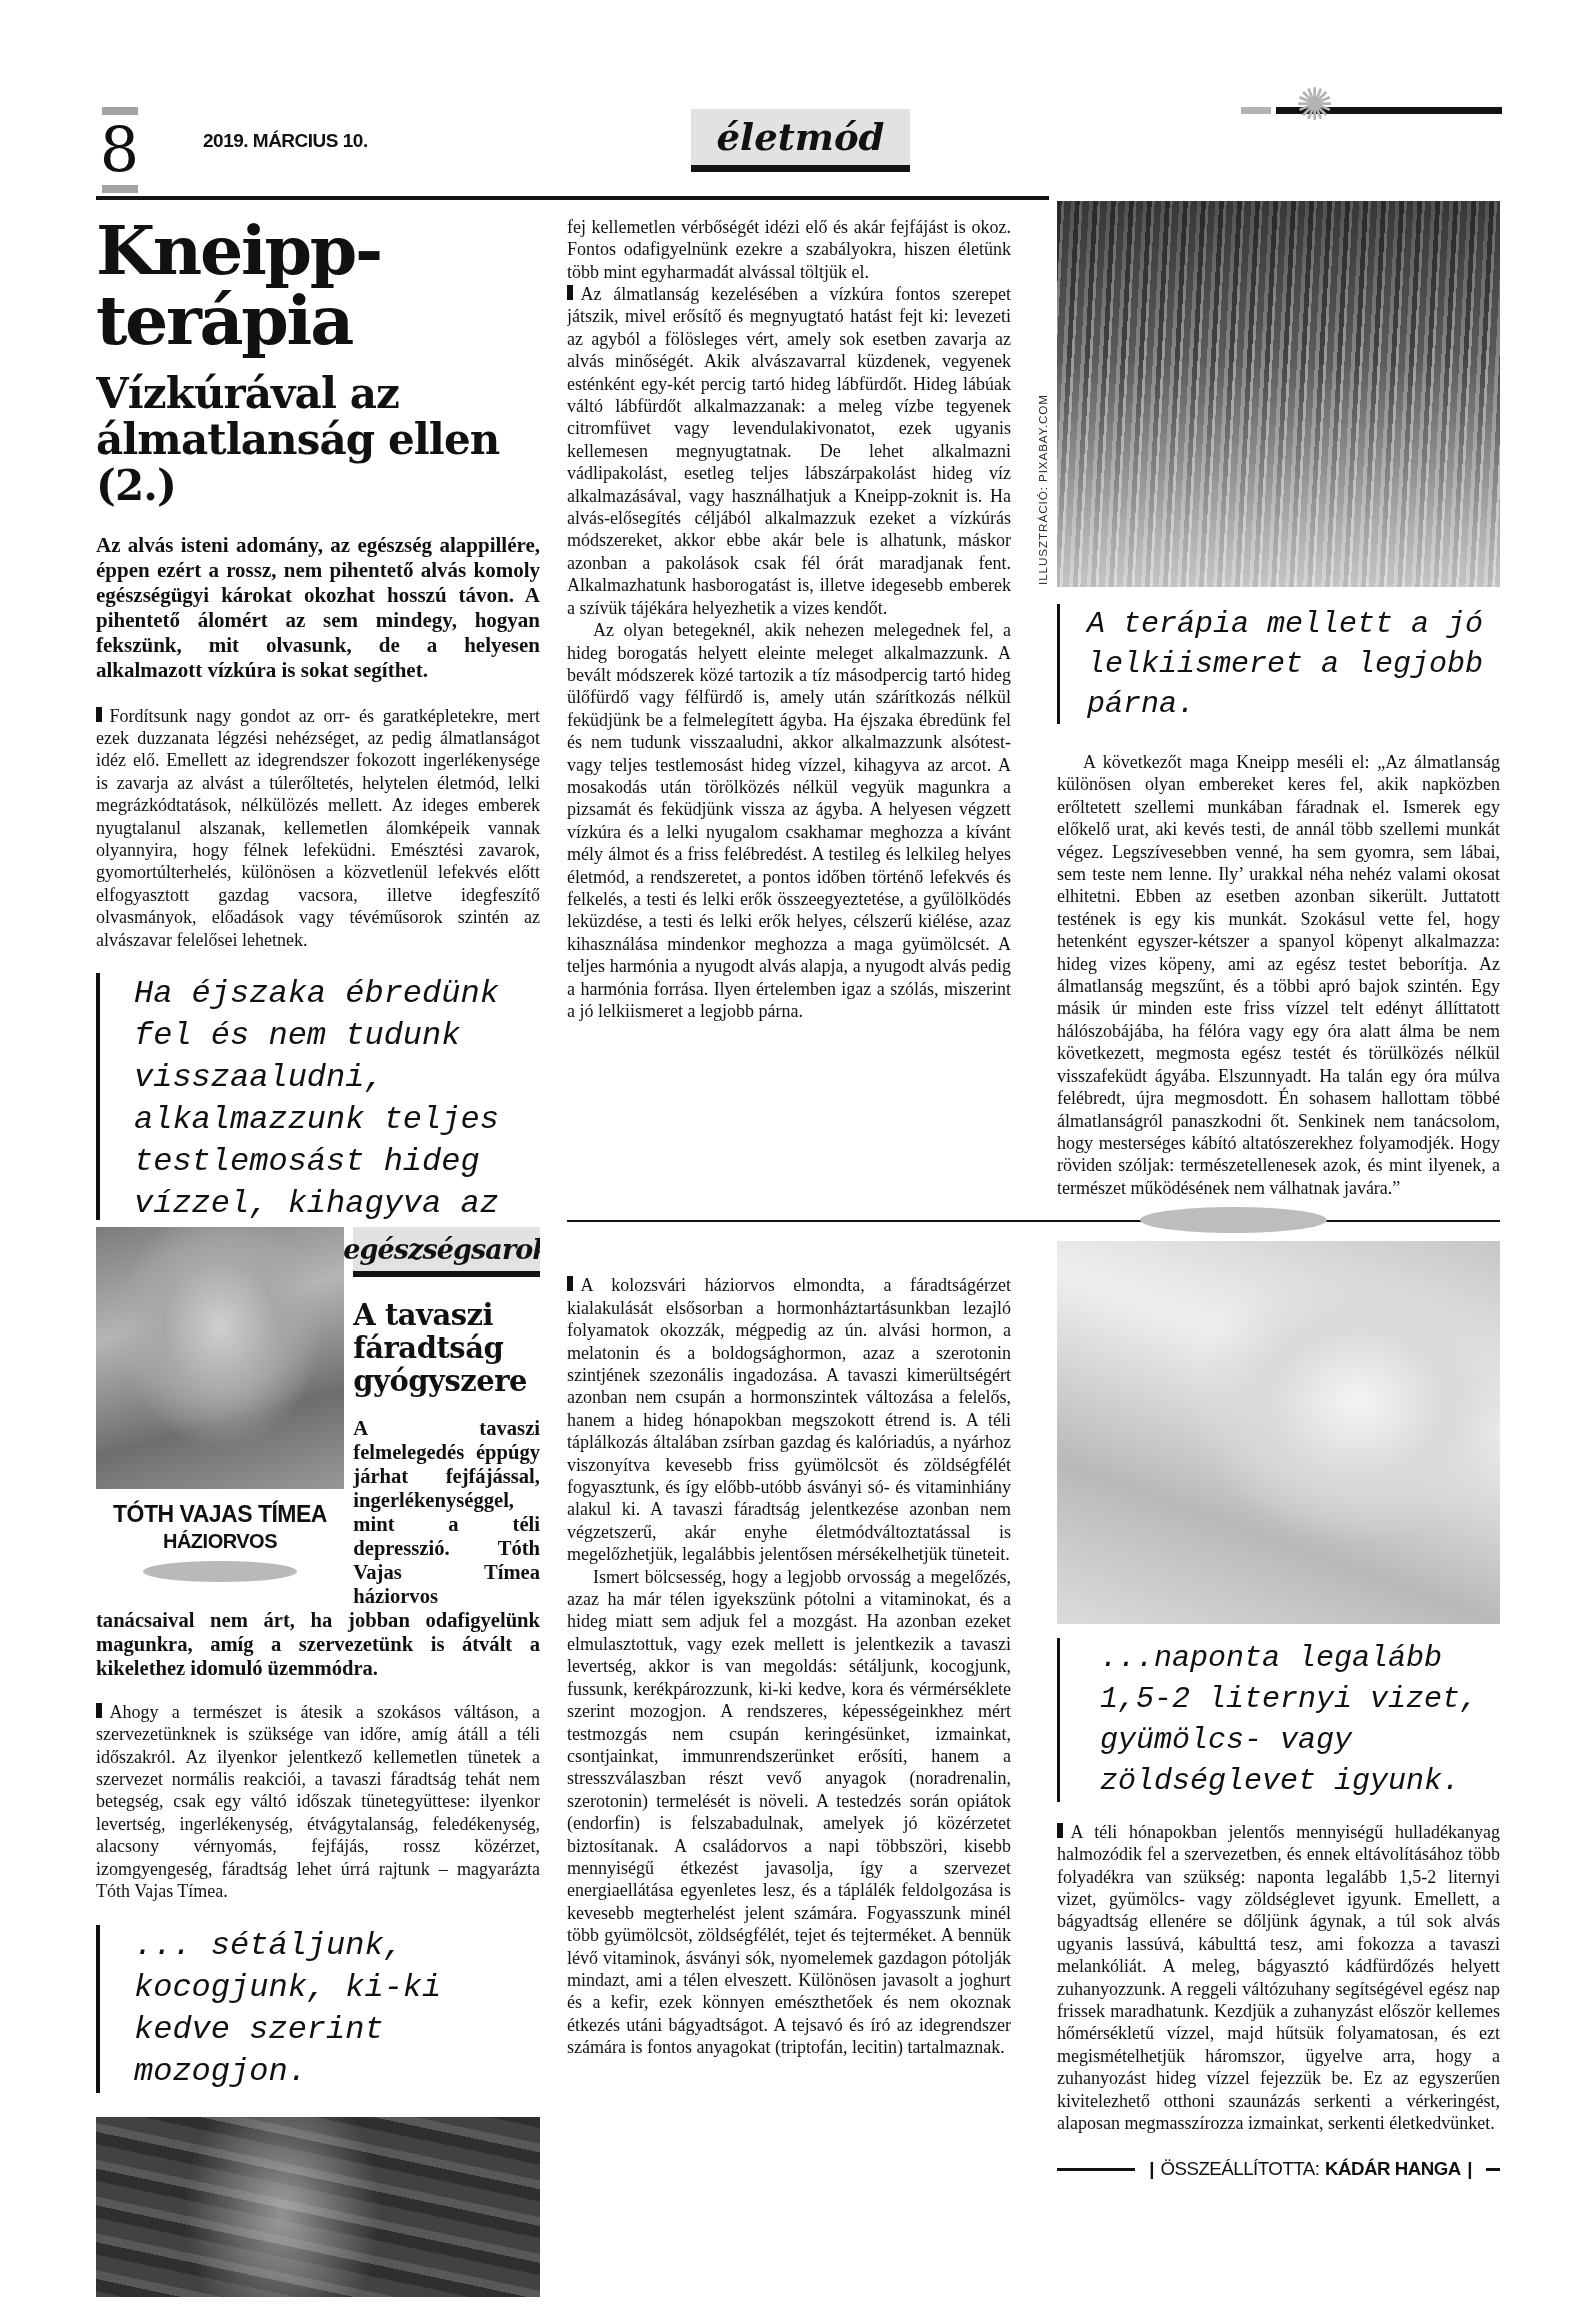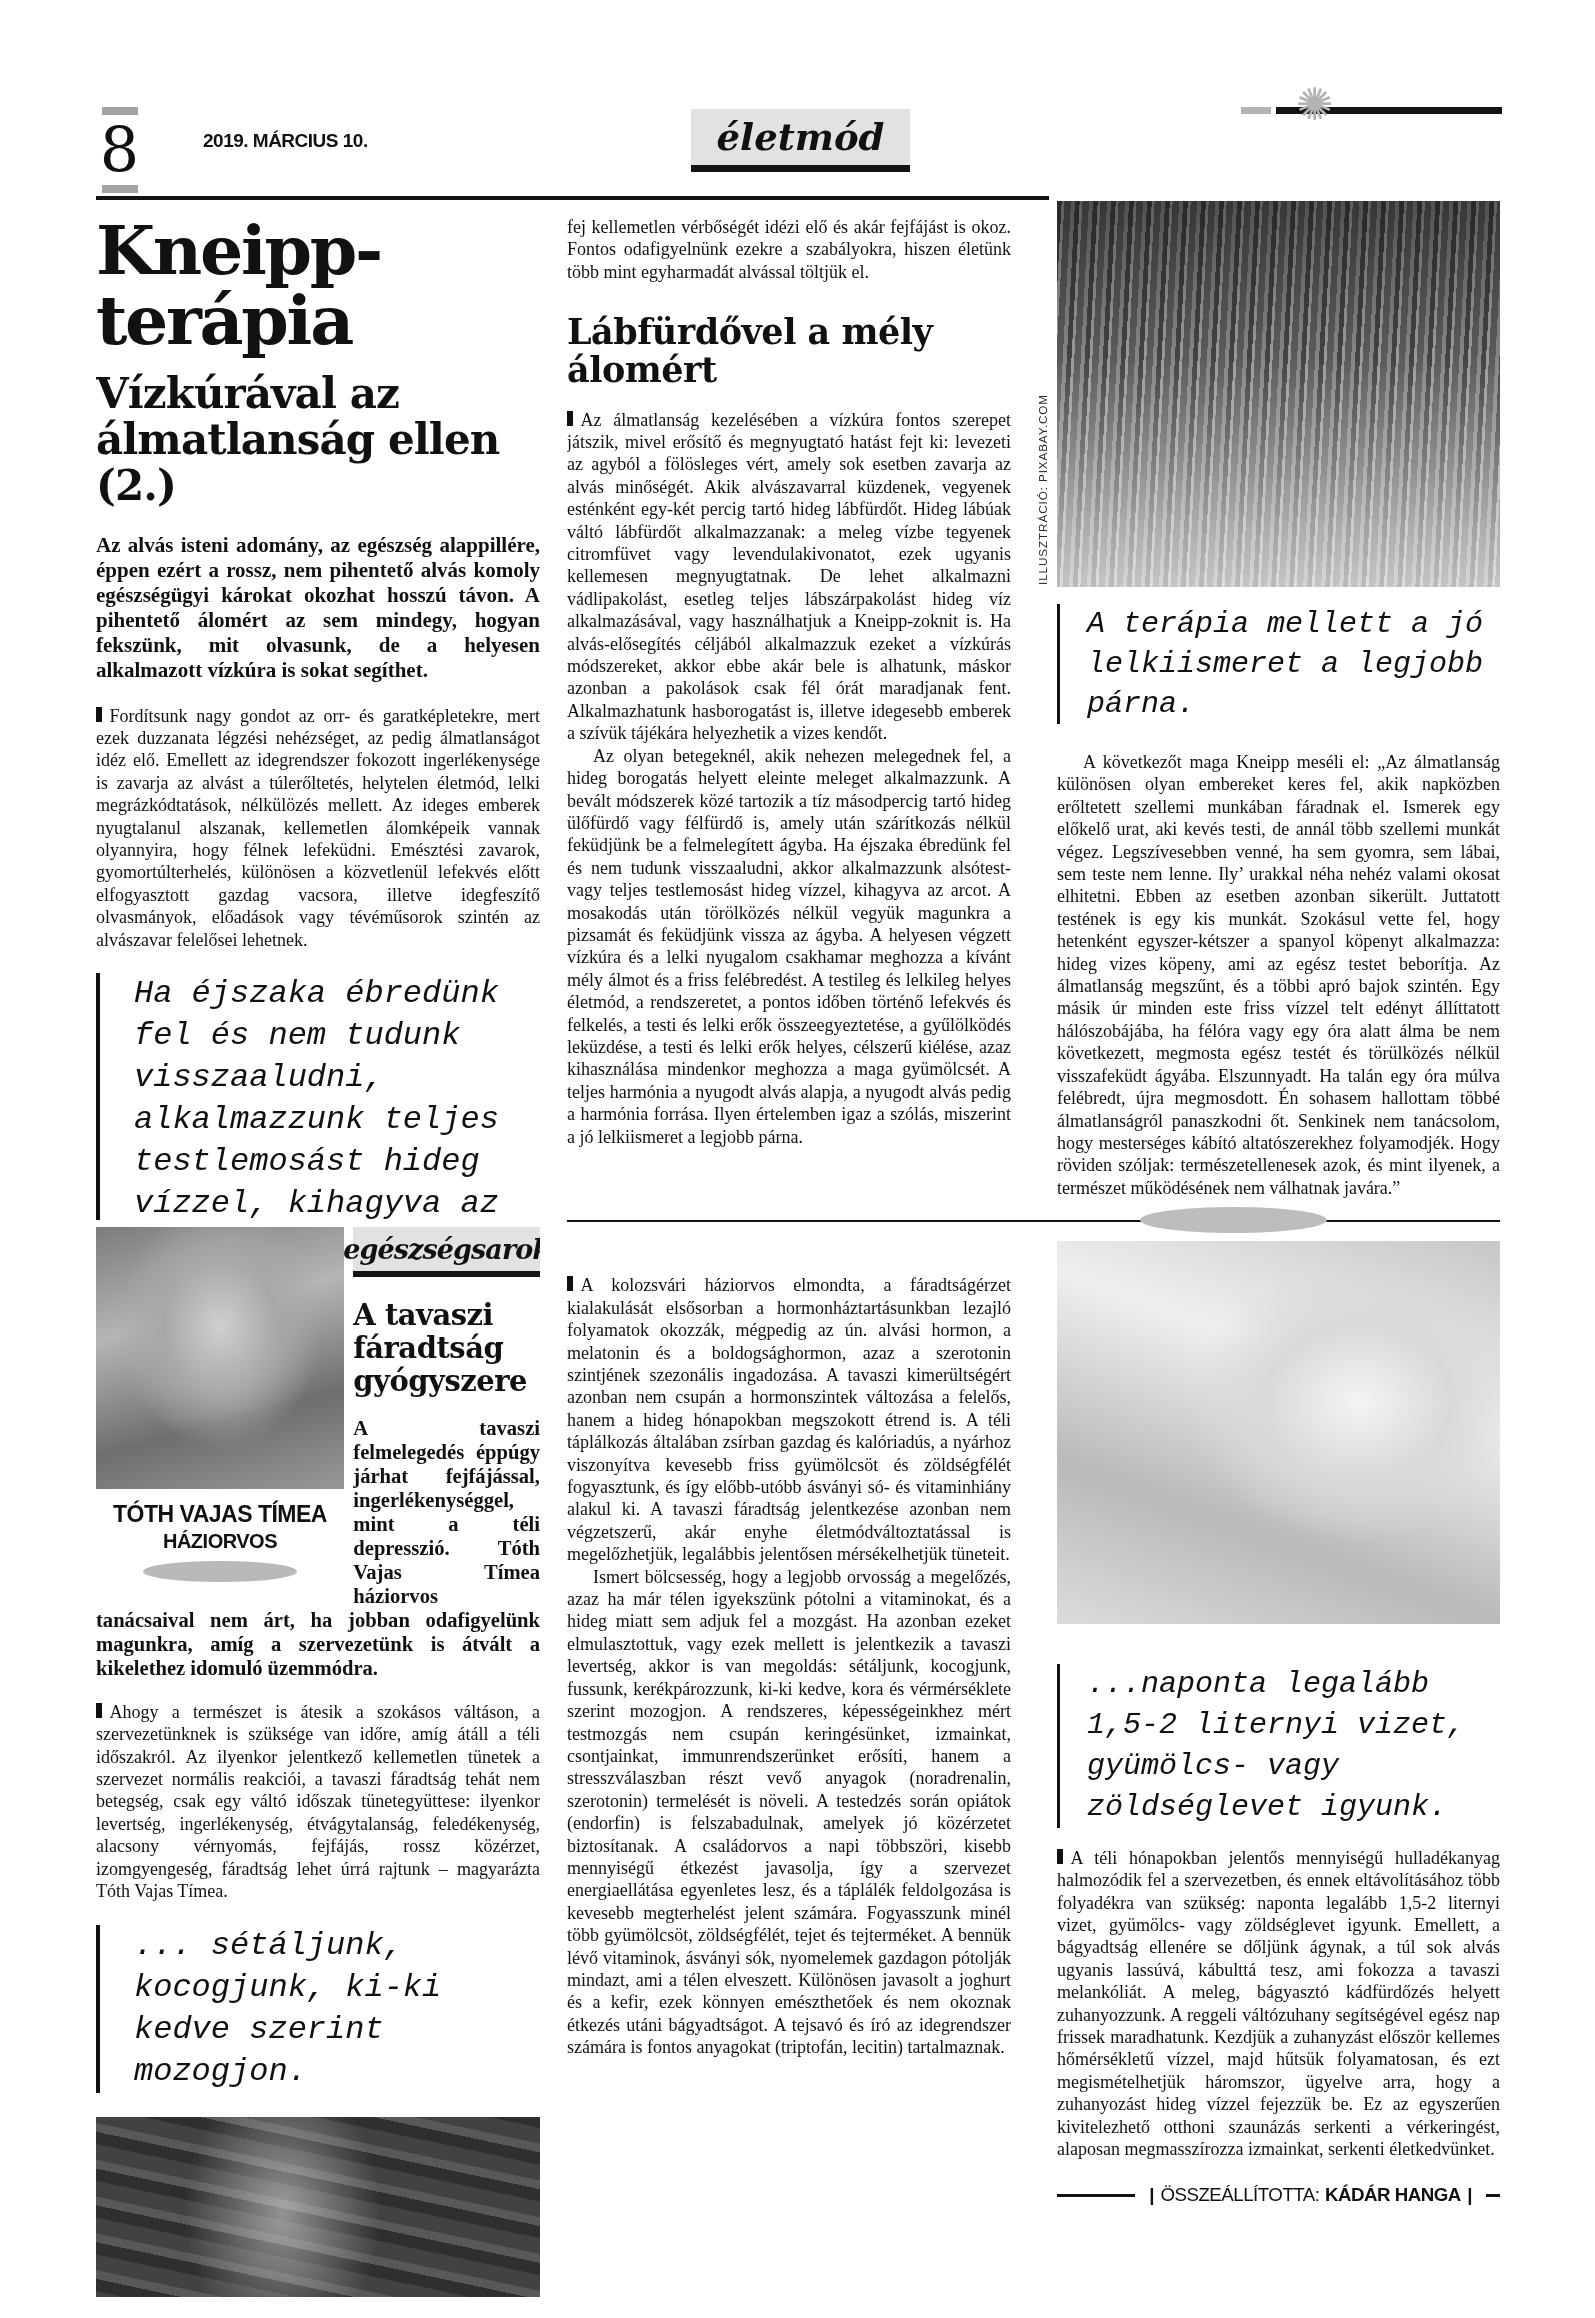--- a/index.html
+++ b/index.html
@@ -94,21 +94,21 @@
   .move h3{font-size:34px;line-height:38px;letter-spacing:-0.5px;font-weight:bold;}
   .move .first-p{margin-top:22.4px;}
 
   
   .vitamin{position:absolute;left:1057px;top:1241px;width:443px;height:1070px;overflow:hidden;}
   .woman-fig{width:443px;height:383px;}
   .woman-fig .img{width:100%;height:100%;
      background:
        radial-gradient(ellipse 168px 140px at 68% 42%,#f4f4f4 0%,#d9d9d9 55%,rgba(0,0,0,0) 100%),
        linear-gradient(200deg,#c7c7c7 0%,#efefef 35%,#b9b9b9 70%,#dcdcdc 100%);}
-  .vitamin .pull{margin-top:40px;border-left:3.7px solid #111;padding-left:27px;font-size:30px;line-height:41px;}
+  .vitamin .pull{margin-top:14px;border-left:3.7px solid #111;padding-left:40px;font-size:30px;line-height:41px;}
   .vitamin h3{margin-top:29px;font-size:33px;line-height:37px;letter-spacing:-0.5px;font-weight:bold;}
   .vitamin .first-p{margin-top:18.7px;}
   .credit{display:flex;align-items:center;margin-top:24px;font-family:"Liberation Sans",sans-serif;
      font-size:18.7px;letter-spacing:-0.5px;white-space:nowrap;}
   .credit .rule{flex:1;height:2.3px;background:#131313;margin-right:7.5px;}
   .credit .rule-end{width:14px;height:2.3px;background:#131313;margin-left:7.5px;}
   .credit .sep{margin:0 6.5px;font-weight:bold;}
   .credit .name{font-weight:bold;margin-left:5.6px;}
 </style>
 </head>
@@ -143,21 +143,20 @@
     <h1>Kneipp-terápia</h1>
     <h2>Vízkúrával az álmatlanság ellen (2.)</h2>
     <p class="lead-main">Az alvás isteni adomány, az egészség alappillére, éppen ezért a rossz, nem pihentető alvás komoly egészségügyi károkat okozhat hosszú távon. A pihentető álomért az sem mindegy, hogyan fekszünk, mit olvasunk, de a helyesen alkalmazott vízkúra is sokat segíthet.</p>
     <p class="body-txt first-p"><span class="pmark"></span><span>Fordítsunk nagy gondot az orr- és garatképletekre, mert ezek duzzanata légzési nehézséget, az pedig álmatlanságot idéz elő. Emellett az idegrendszer fokozott ingerlékenysége is zavarja az alvást a túlerőltetés, helytelen életmód, lelki megrázkódtatások, nélkülözés mellett. Az ideges emberek nyugtalanul alszanak, kellemetlen álomképeik vannak olyannyira, hogy félnek lefeküdni. Emésztési zavarok, gyomortúlterhelés, különösen a közvetlenül lefekvés előtt elfogyasztott gazdag vacsora, illetve idegfeszítő olvasmányok, előadások vagy tévéműsorok szintén az alvászavar felelősei lehetnek.</span></p>
     <blockquote class="pull"><span>Ha éjszaka ébredünk fel és nem tudunk visszaaludni, alkalmazzunk teljes testlemosást hideg vízzel, kihagyva az arcot.</span></blockquote>
 
   </section>
 
   <section class="col-mid-top">
     <p class="body-txt cont">fej kellemetlen vérbőségét idézi elő és akár fejfájást is okoz. Fontos odafigyelnünk ezekre a szabályokra, hiszen életünk több mint egyharmadát alvással töltjük el.</p>
-    <h3>Lábfürdővel a mély álomért</h3>
     <p class="body-txt"><span class="pmark"></span><span>Az álmatlanság kezelésében a vízkúra fontos szerepet játszik, mivel erősítő és megnyugtató hatást fejt ki: levezeti az agyból a fölösleges vért, amely sok esetben zavarja az alvás minőségét. Akik alvászavarral küzdenek, vegyenek esténként egy-két percig tartó hideg lábfürdőt. Hideg lábúak váltó lábfürdőt alkalmazzanak: a meleg vízbe tegyenek citromfüvet vagy levendulakivonatot, ezek ugyanis kellemesen megnyugtatnak. De lehet alkalmazni vádlipakolást, esetleg teljes lábszárpakolást hideg víz alkalmazásával, vagy használhatjuk a Kneipp-zoknit is. Ha alvás-elősegítés céljából alkalmazzuk ezeket a vízkúrás módszereket, akkor ebbe akár bele is alhatunk, máskor azonban a pakolások csak fél órát maradjanak fent. Alkalmazhatunk hasborogatást is, illetve idegesebb emberek a szívük tájékára helyezhetik a vizes kendőt.</span></p>
     <p class="body-txt indent">Az olyan betegeknél, akik nehezen melegednek fel, a hideg borogatás helyett eleinte meleget alkalmazzunk. A bevált módszerek közé tartozik a tíz másodpercig tartó hideg ülőfürdő vagy félfürdő is, amely után szárítkozás nélkül feküdjünk be a felmelegített ágyba. Ha éjszaka ébredünk fel és nem tudunk visszaaludni, akkor alkalmazzunk alsótest- vagy teljes testlemosást hideg vízzel, kihagyva az arcot. A mosakodás után törölközés nélkül vegyük magunkra a pizsamát és feküdjünk vissza az ágyba. A helyesen végzett vízkúra és a lelki nyugalom csakhamar meghozza a kívánt mély álmot és a friss felébredést. A testileg és lelkileg helyes életmód, a rendszeretet, a pontos időben történő lefekvés és felkelés, a testi és lelki erők összeegyeztetése, a gyűlölködés leküzdése, a testi és lelki erők helyes, célszerű kiélése, azaz kihasználása mindenkor meghozza a maga gyümölcsét. A teljes harmónia a nyugodt alvás alapja, a nyugodt alvás pedig a harmónia forrása. Ilyen értelemben igaz a szólás, miszerint a jó lelkiismeret a legjobb párna.</p>
   </section>
 
   <section class="col-right-top">
     <blockquote class="pull pull-right"><span>A terápia mellett a jó lelkiismeret a legjobb párna.</span></blockquote>
     <p class="body-txt indent">A következőt maga Kneipp meséli el: „Az álmatlanság különösen olyan embereket keres fel, akik napközben erőltetett szellemi munkában fáradnak el. Ismerek egy előkelő urat, aki kevés testi, de annál több szellemi munkát végez. Legszívesebben venné, ha sem gyomra, sem lábai, sem teste nem lenne. Ily’ urakkal néha nehéz valami okosat elhitetni. Ebben az esetben azonban sikerült. Juttatott testének is egy kis munkát. Szokásul vette fel, hogy hetenként egyszer-kétszer a spanyol köpenyt alkalmazza: hideg vizes köpeny, ami az egész testet beborítja. Az álmatlanság megszűnt, és a többi apró bajok szintén. Egy másik úr minden este friss vízzel telt edényt állíttatott hálószobájába, ha félóra vagy egy óra alatt álma be nem következett, megmosta egész testét és törülközés nélkül visszafeküdt ágyába. Elszunnyadt. Ha talán egy óra múlva felébredt, újra megmosdott. Én sohasem hallottam többé álmatlanságról panaszkodni őt. Senkinek nem tanácsolom, hogy mesterséges kábító altatószerekhez folyamodjék. Hogy röviden szóljak: természetellenesek azok, és mint ilyenek, a természet működésének nem válhatnak javára.”</p>
 
   </section>
 

